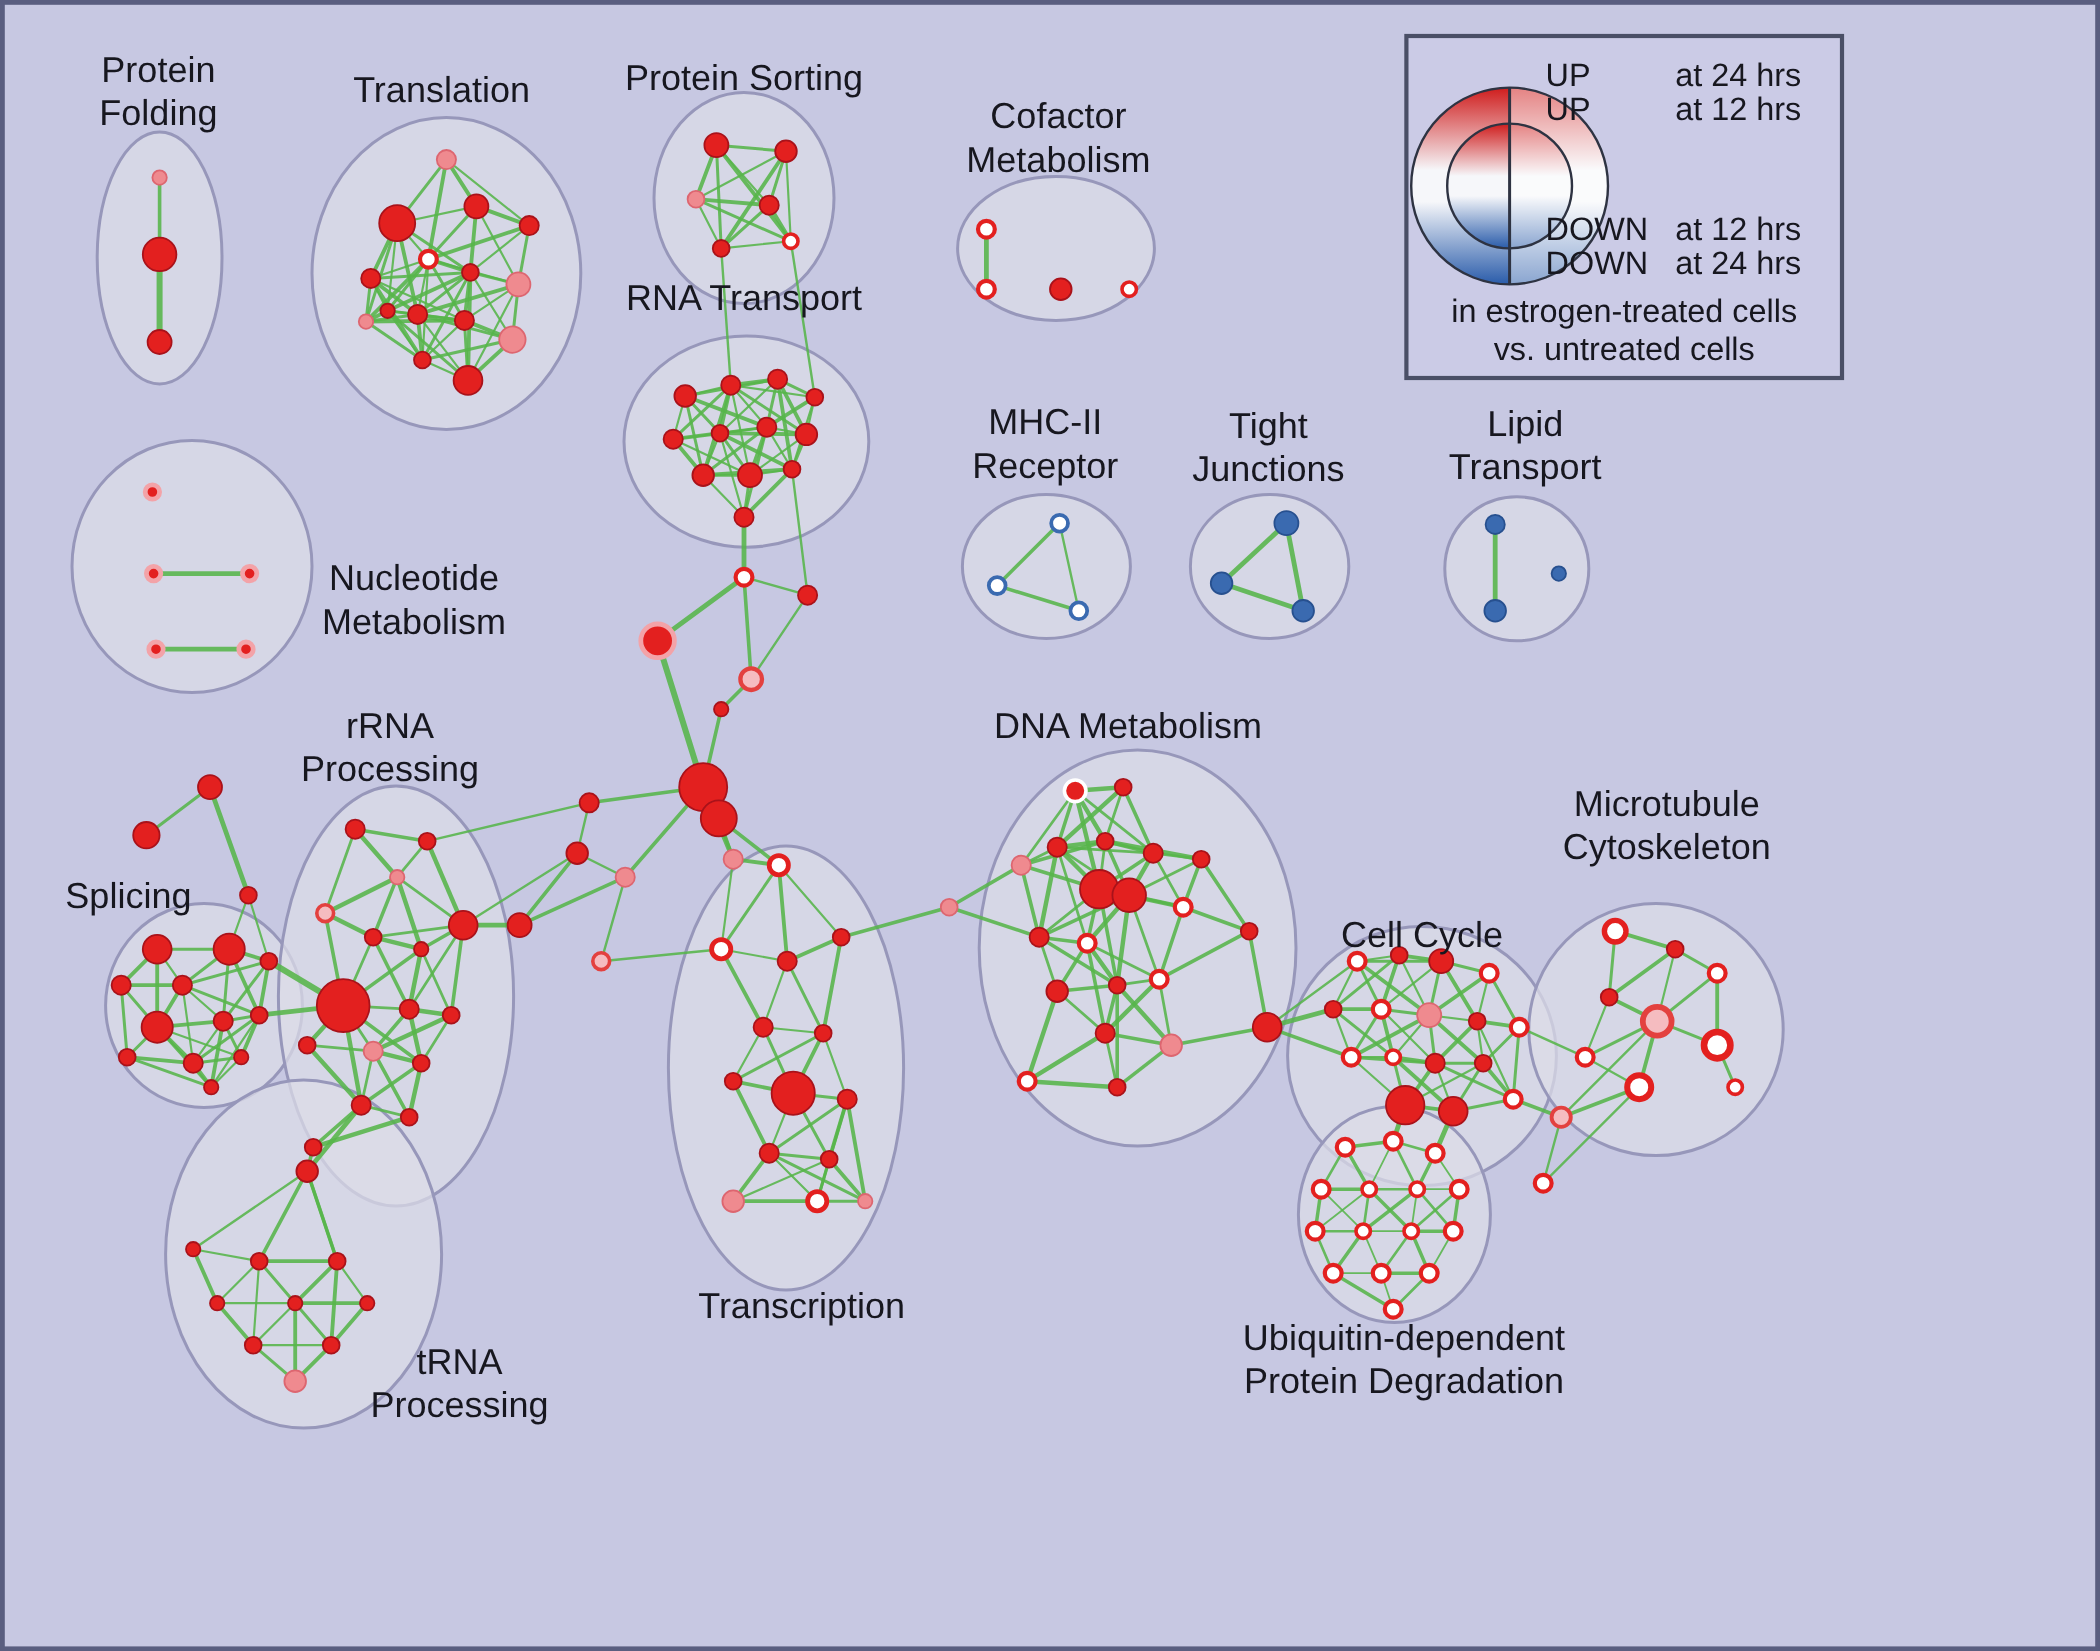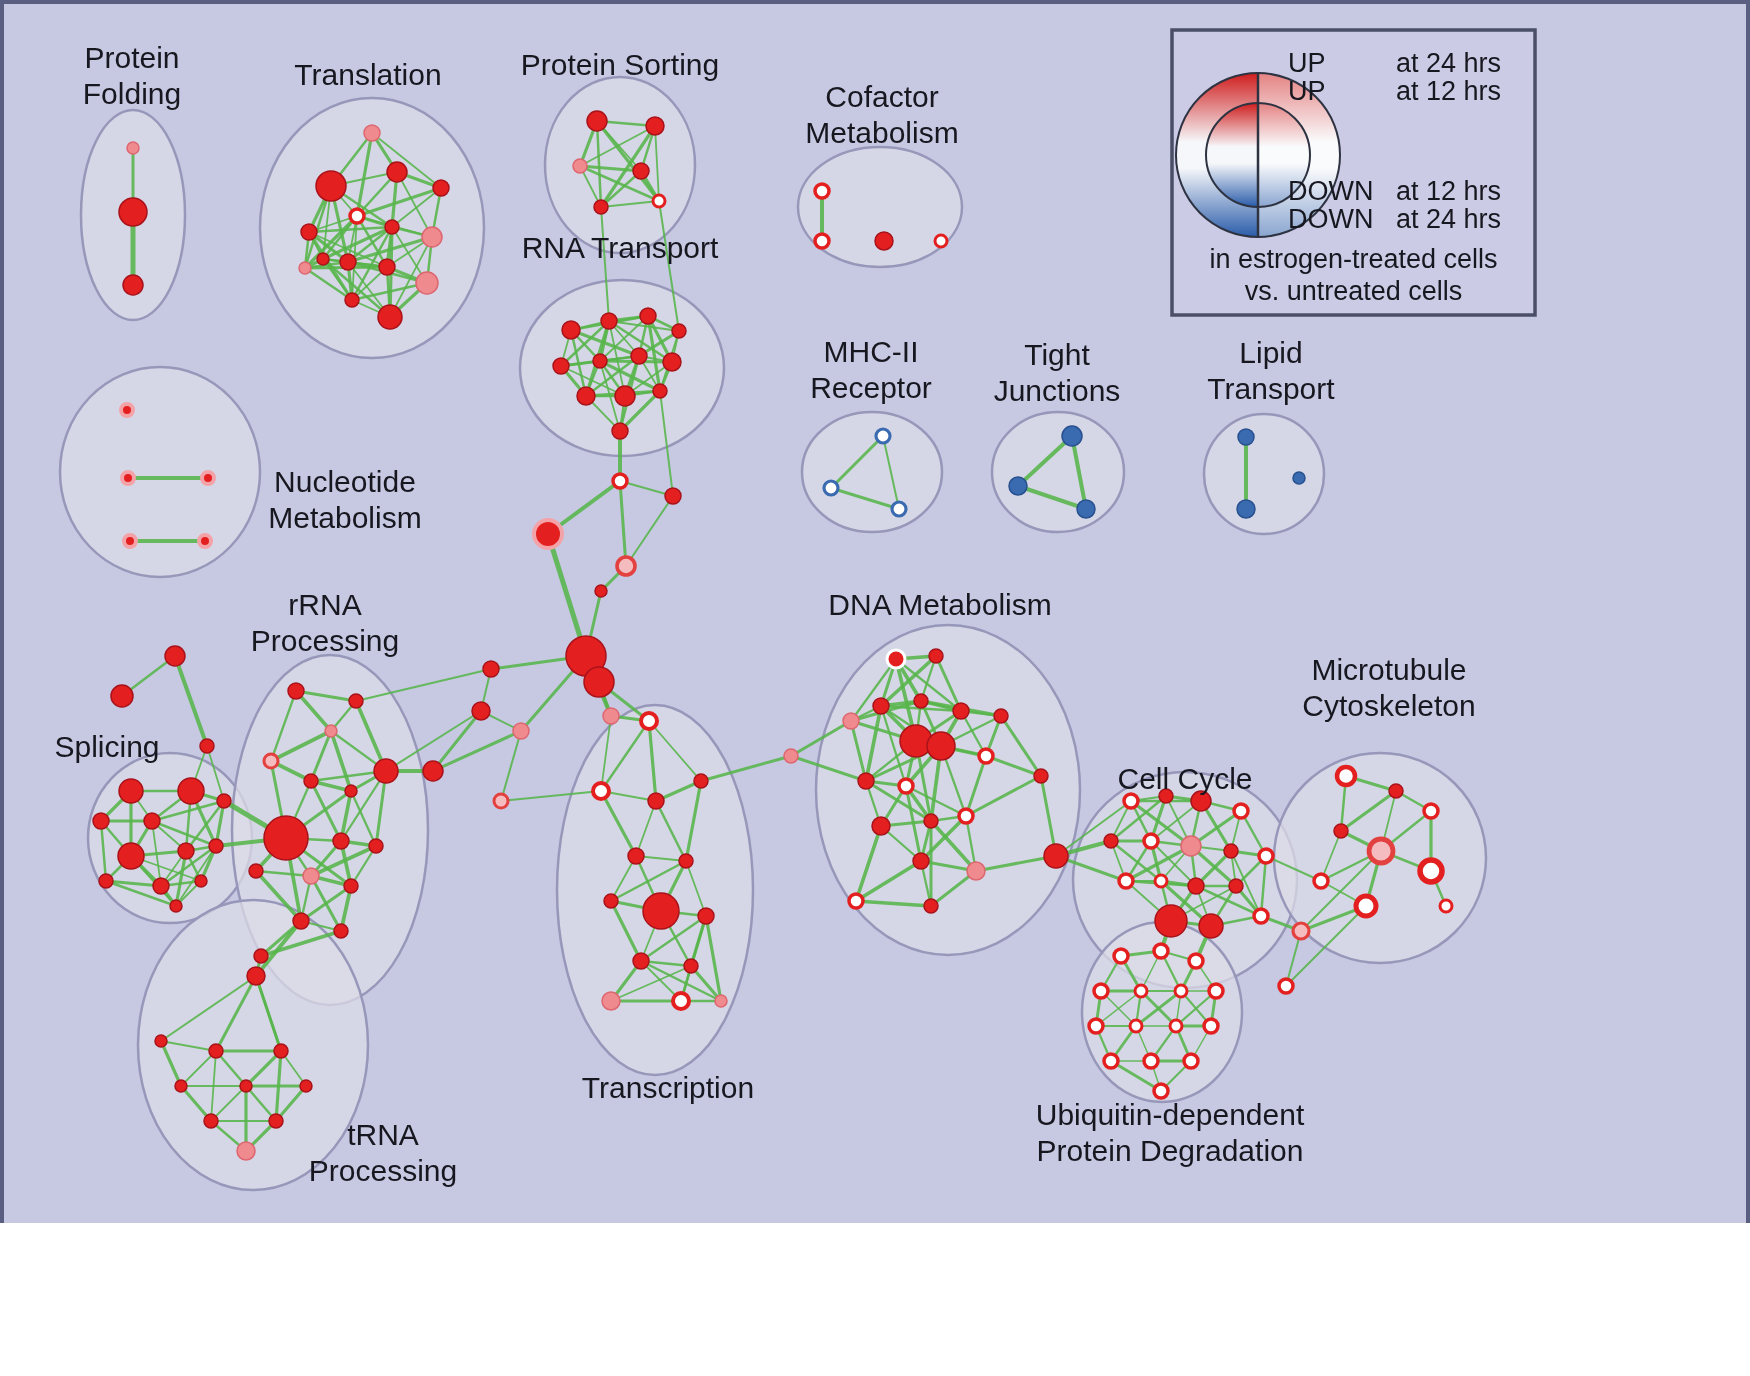--- a/index.html
+++ b/index.html
@@ -1,16 +1,16 @@
 <!DOCTYPE html>
 <html><head>
 <meta charset="utf-8">
 <style>
   html,body{margin:0;padding:0;background:#ffffff;}
-  #stage{position:relative;width:1750px;height:1223px;}
+  #stage{position:relative;width:1750px;height:1376px;}
   svg{display:block;}
   text{font-family:"Liberation Sans",sans-serif;fill:#17171f;}
   .cluster-label{font-size:30px;}
   .legend-label{font-size:27px;}
   .legend-caption{font-size:27px;}
 </style>
 </head>
 <body>
 
 <div id="stage">

